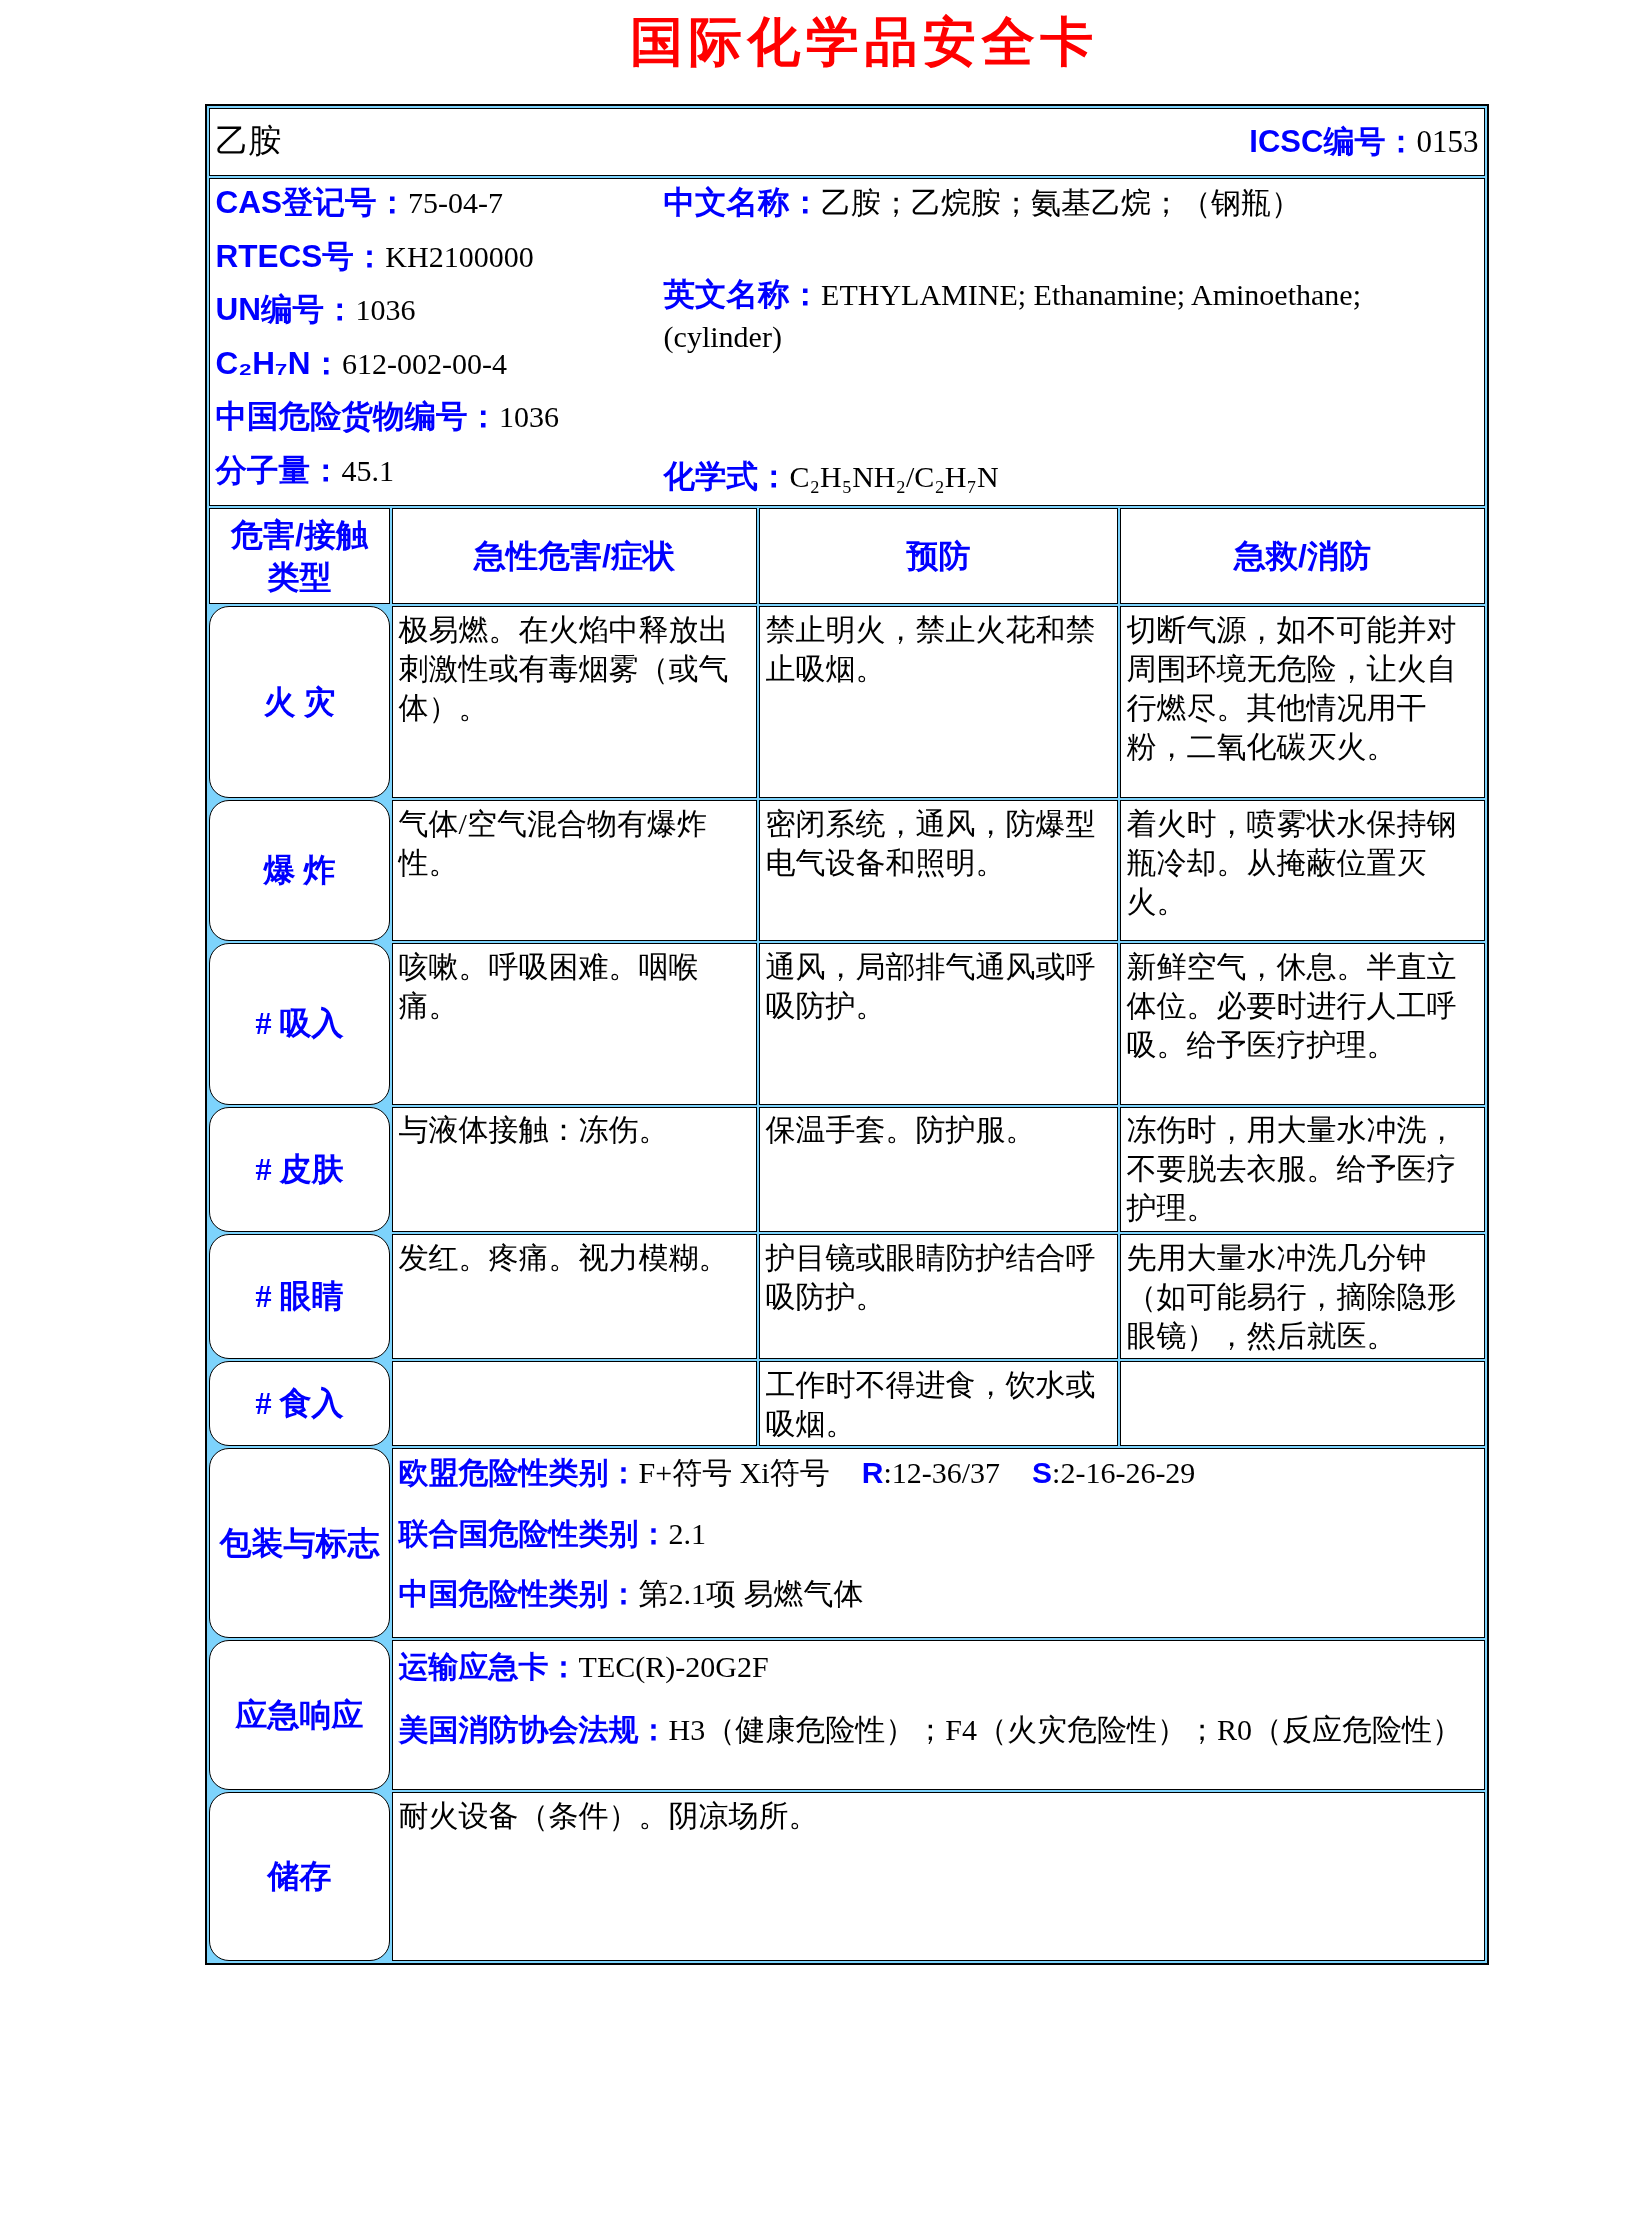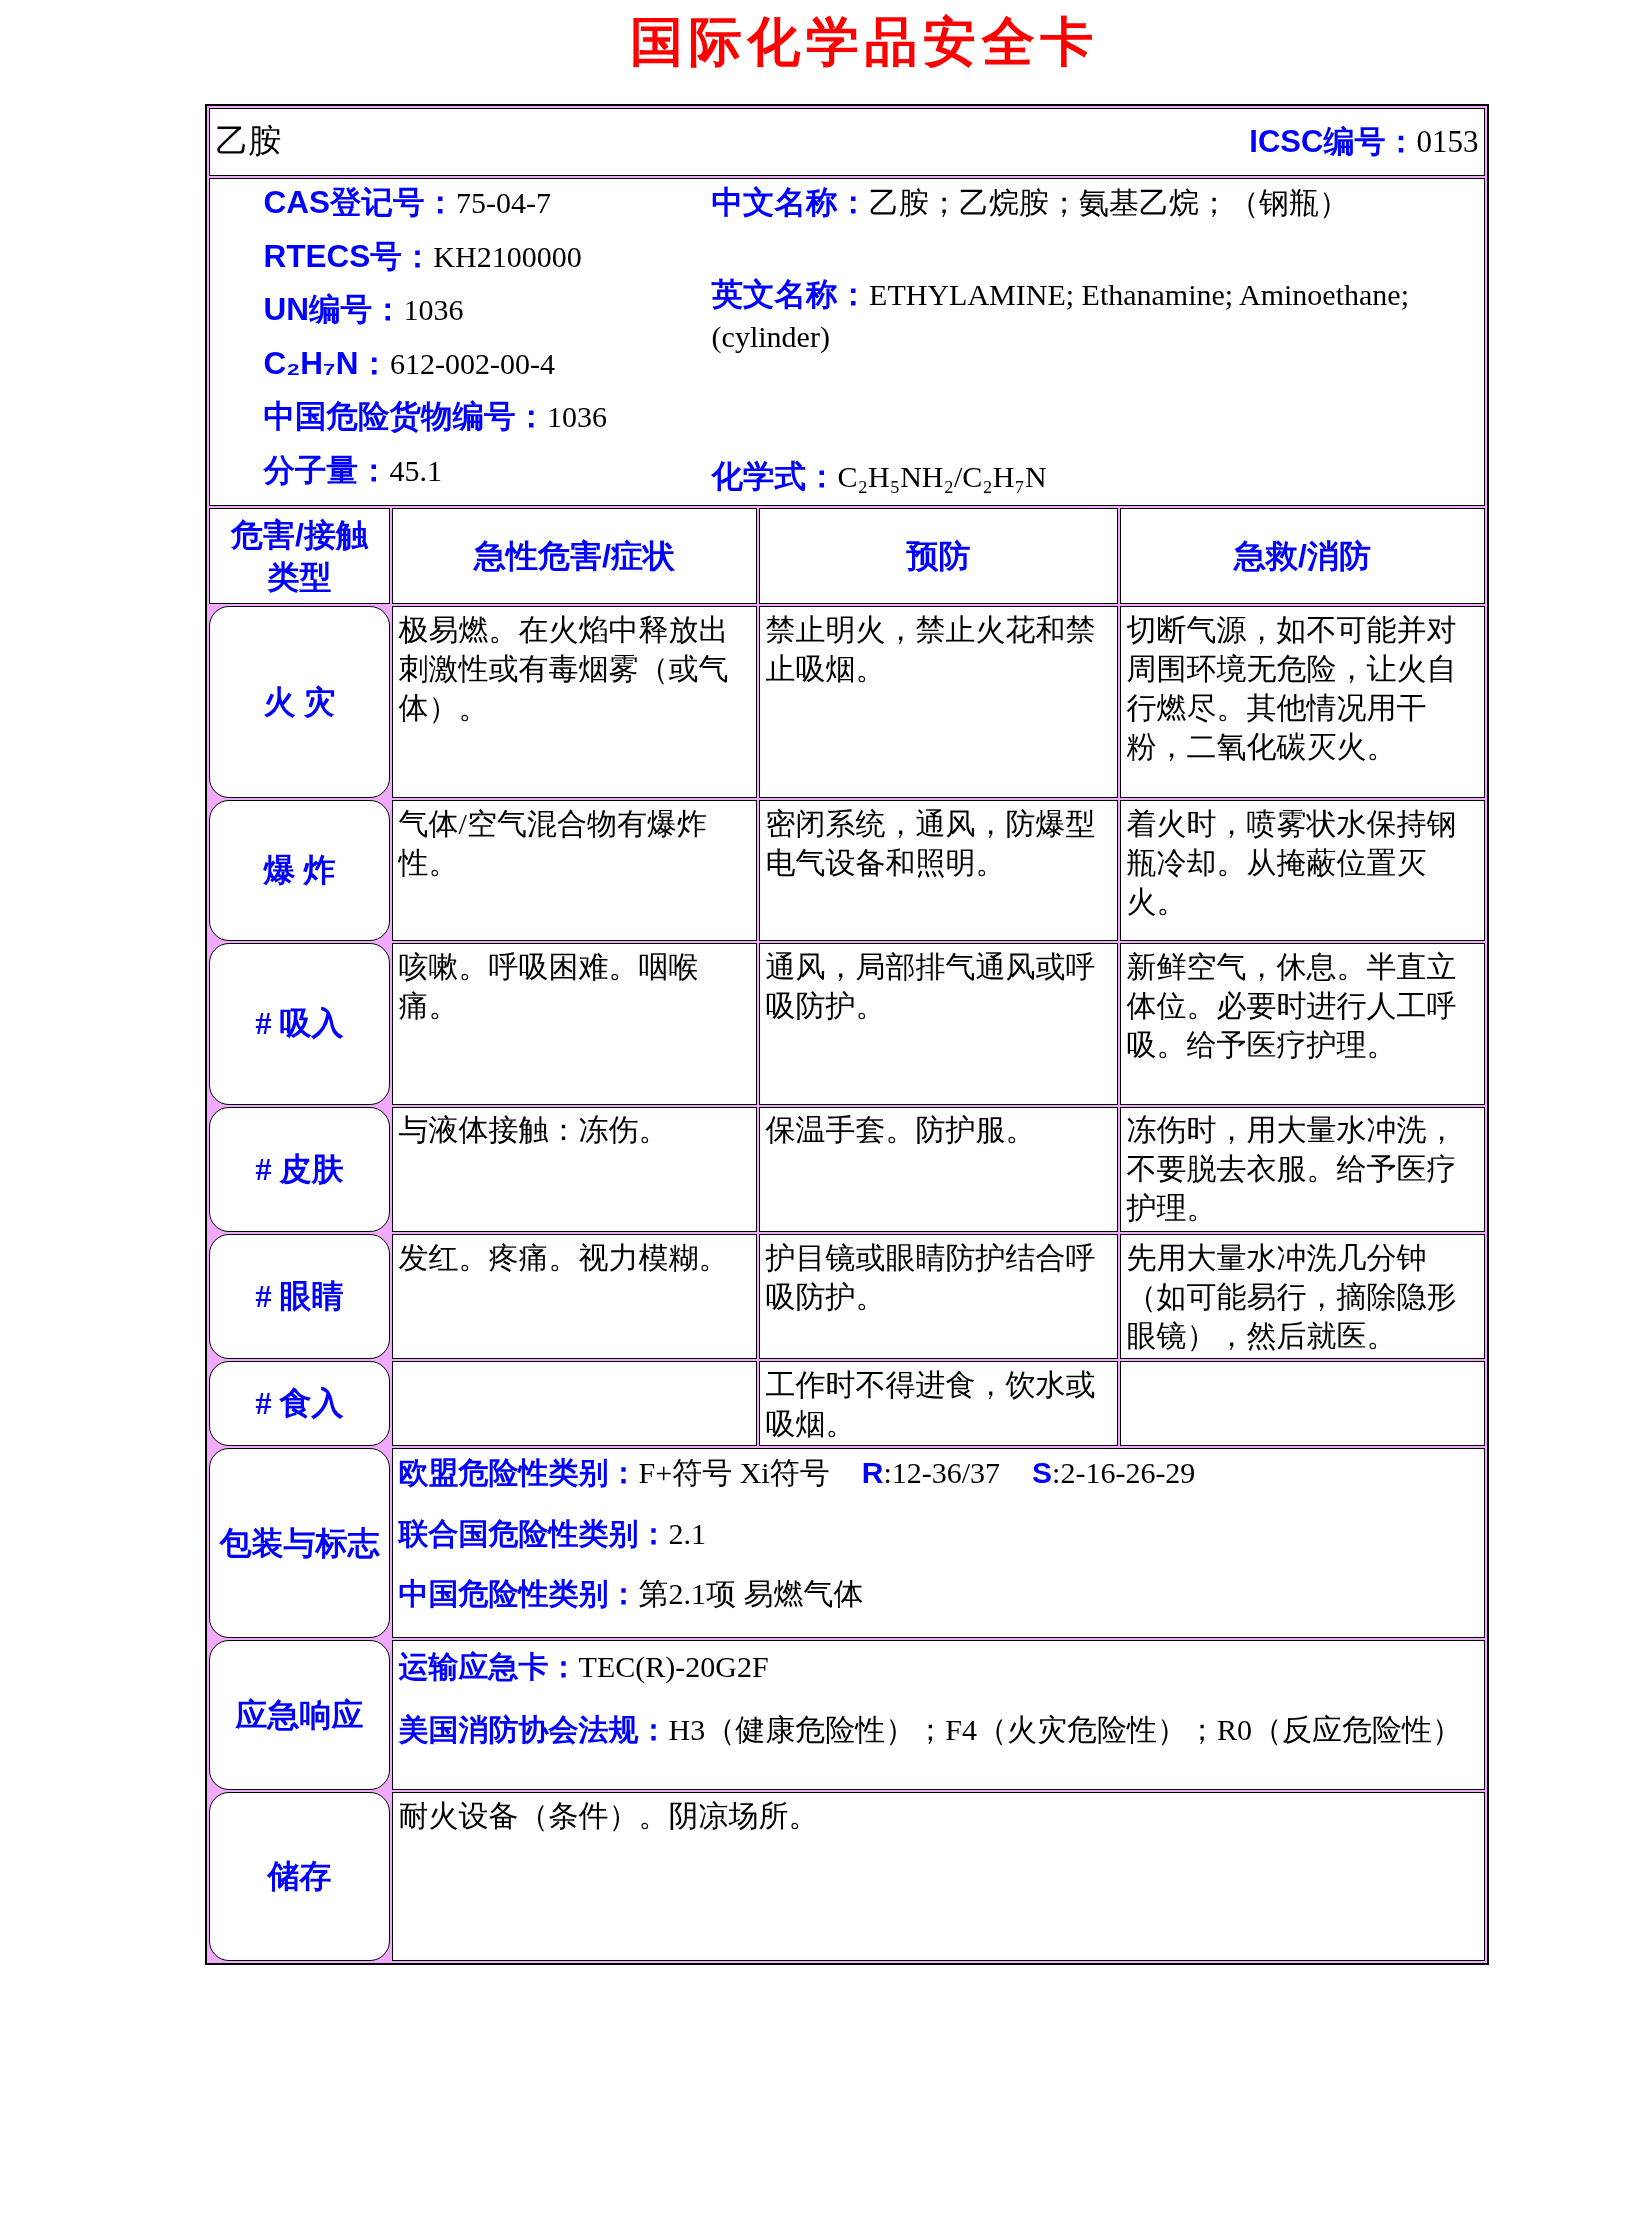--- a/index.html
+++ b/index.html
@@ -7,21 +7,21 @@
     width:1649px;height:2216px;background:#ffffff;position:relative;
     font-family:"Liberation Serif","DejaVu Serif",serif;color:#000;
   }
   .page-title{
     position:absolute;top:7px;left:0;width:100%;text-align:center;
     font-family:"Liberation Sans","DejaVu Sans",sans-serif;
     font-size:53px;font-weight:bold;color:#ff0000;letter-spacing:5.6px;padding-left:40px;
   }
   .card{position:absolute;top:104px;left:205px;}
   table.card-table{
-    width:1275px;table-layout:fixed;background:#f0abfc;
+    width:1275px;table-layout:fixed;background:#7dd3fc;
     border:2.8px solid #000;border-collapse:separate;border-spacing:2.1px;
   }
   td{
     border:1.4px solid #000;vertical-align:top;overflow:hidden;
     font-size:30px;line-height:39px;padding:2.8px 5.6px 2.8px 5.6px;background:#fff;
   }
   
   tr.rt1 td{height:60px}
   tr.rt2 td{height:263px}
   tr.rhead td{height:88px}
@@ -48,21 +48,21 @@
     vertical-align:middle;text-align:center;white-space:pre-line;
     color:#0000ff;font-weight:bold;font-size:32px;line-height:42px;
     font-family:"Liberation Sans","DejaVu Sans",sans-serif;
   }
   
   .topbar{display:flex;justify-content:space-between;align-items:center;height:100%;}
   .topbar .substance{font-size:33px;}
   .topbar .icsc{font-size:31px;}
   .topbar .icsc .num{color:#000;font-weight:normal;font-family:"Liberation Serif","DejaVu Serif",serif;}
   
-  .info-wrap{display:flex;height:100%;margin-left:48px;}
+  .info-wrap{display:flex;height:100%;}
   .info-left{width:448px;flex:0 0 auto;}
   .info-right{flex:1 1 auto;display:flex;flex-direction:column;height:100%;gap:9px;}
   .info-line{margin-bottom:10.5px;font-size:30px;line-height:42px;}
   .info-line .blue{font-size:31.5px;}
   .en-block{margin-top:29px;}
   .formula-line{margin-top:auto;margin-bottom:4.2px;}
   
   .spill-text{line-height:52px;padding-top:4.2px;}
   .pack-line{margin-bottom:19.6px;line-height:41px;}
   .pack-gap{margin-left:32px;}

